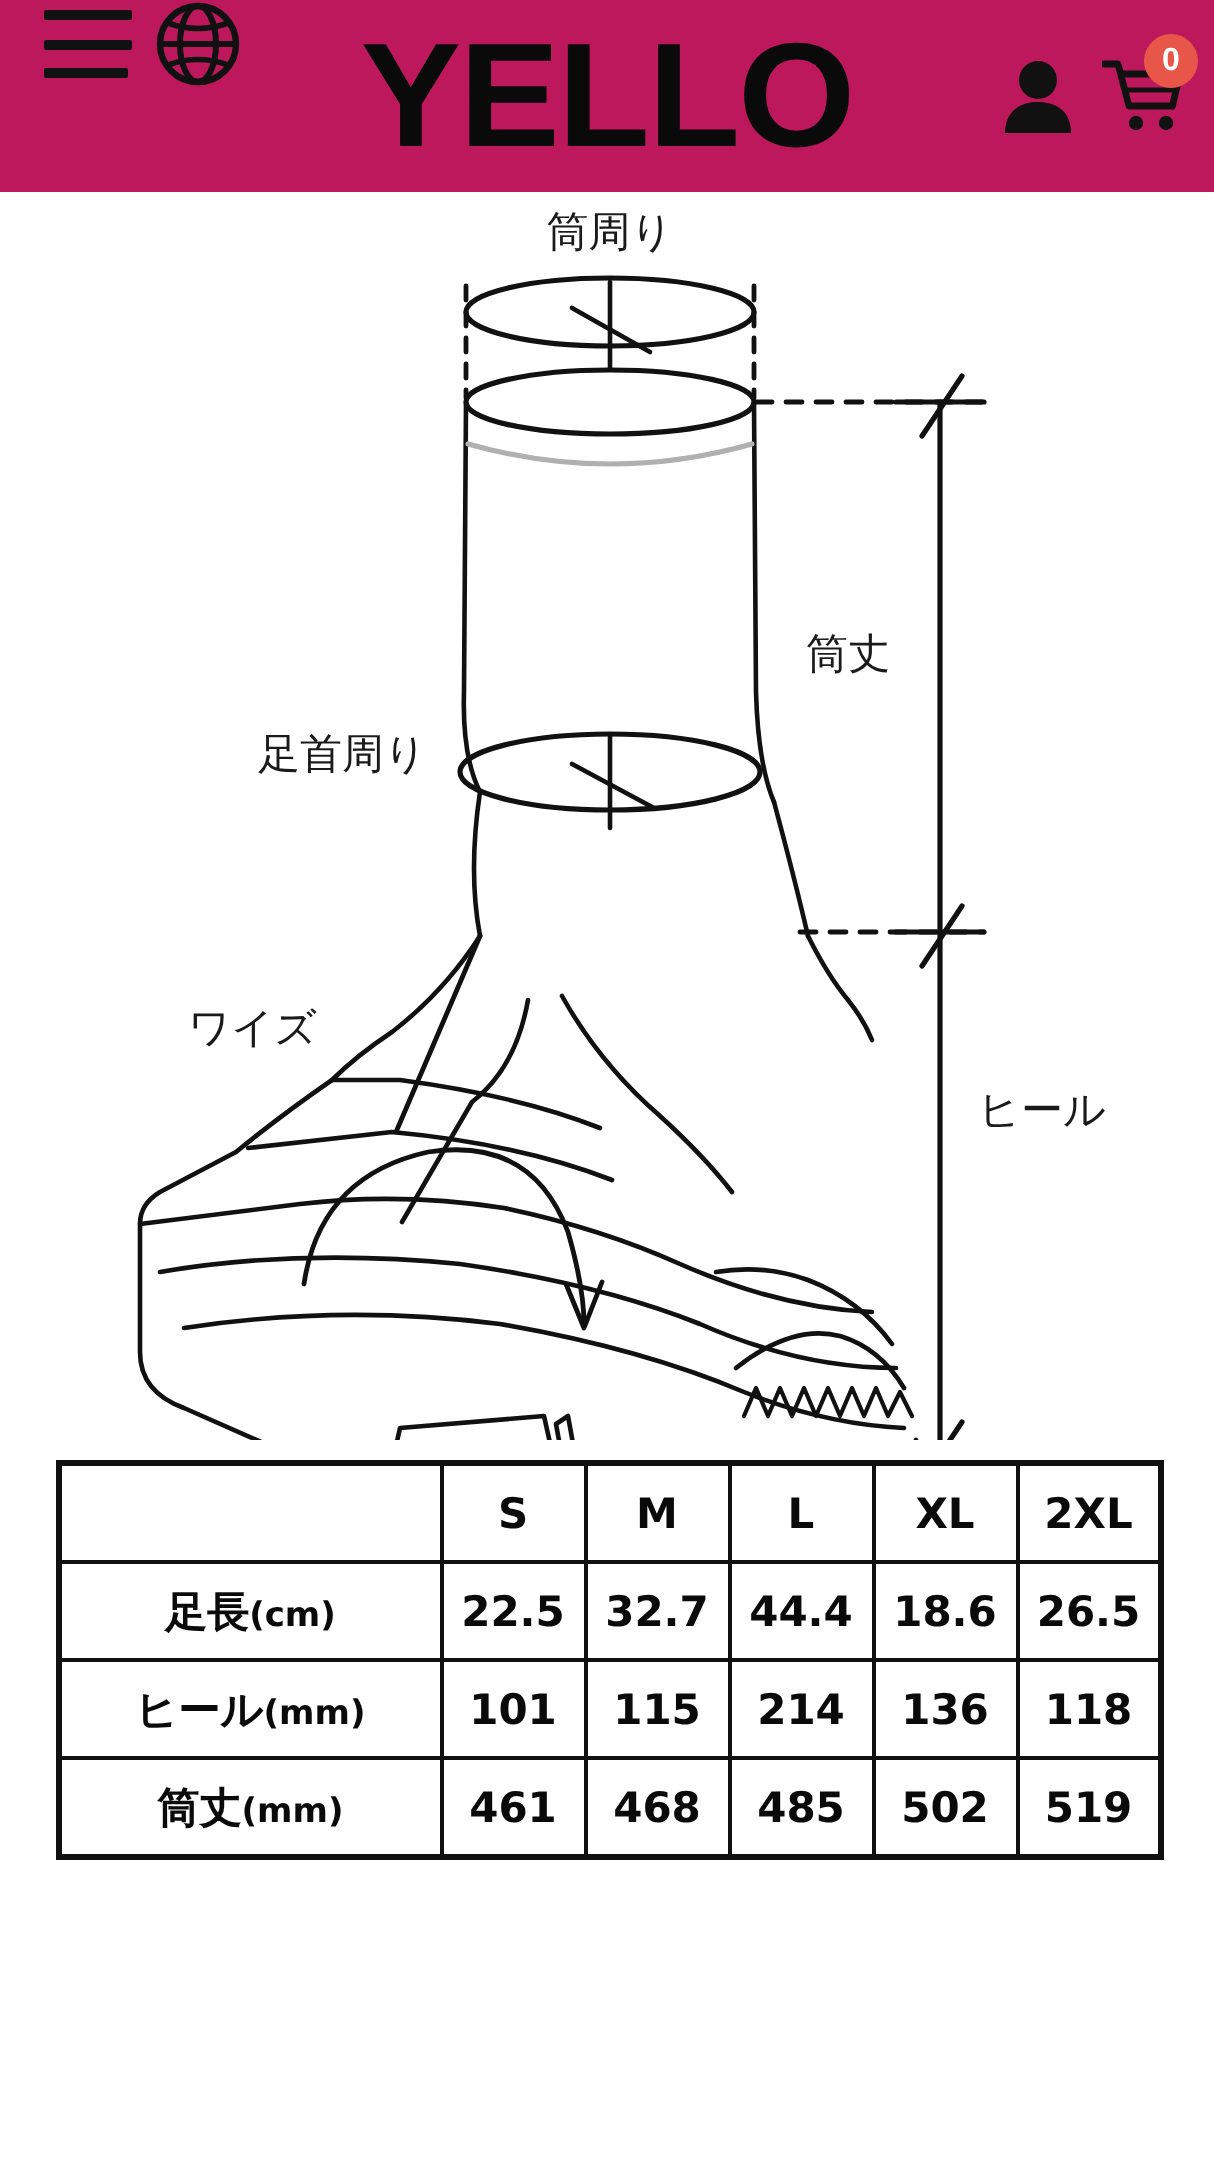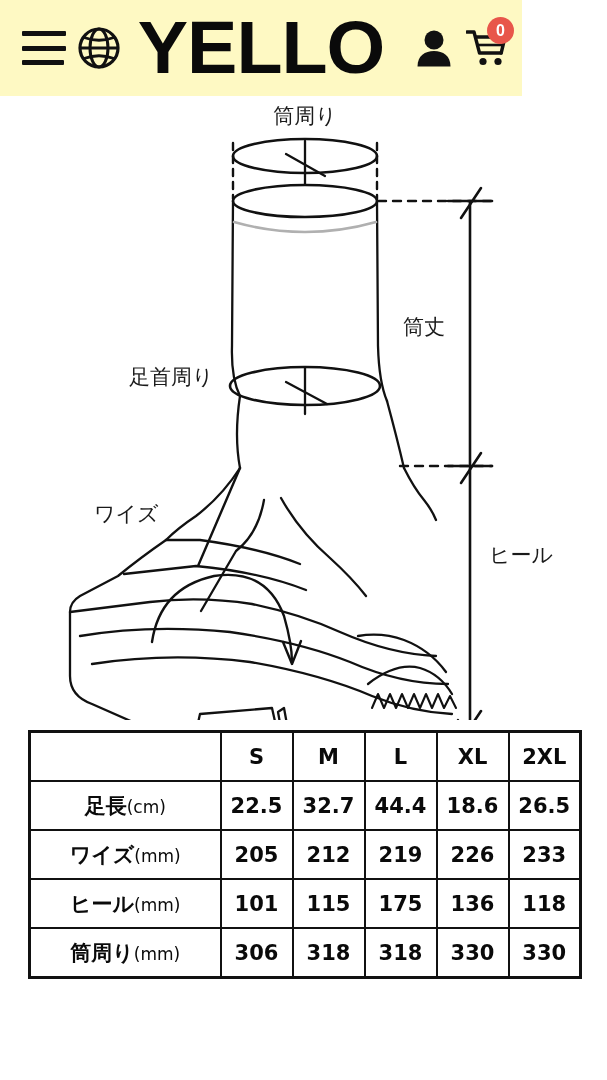--- a/index.html
+++ b/index.html
@@ -14,25 +14,25 @@
     overflow: hidden;
     font-family: "Liberation Sans", "DejaVu Sans", sans-serif;
     color: #000000;
     position: relative;
   }
 
   
   .site-header {
     position: absolute;
     left: 0; top: 0;
-    width: 522px;
+    width: 607px;
     height: 96px;
-    background: #fef9c3;
+    background: #be185d;
     display: flex;
-    align-items: center;
+    align-items: flex-start;
     box-sizing: border-box;
   }
 
   .header-left {
     display: flex;
     align-items: center;
     gap: 11px;
     margin-left: 22px;
   }
 
@@ -171,21 +171,21 @@
   table.size-table col.size-col  { width: 72px; }
 
   td.row-label {
     text-align: center;
     font-size: 22px;
     font-weight: 700;
     padding-right: 6px;
   }
   td.row-label .unit {
     font-size: 17px;
-    font-weight: 400;
+    font-weight: 700;
   }
   th.size-head {
     font-size: 22px;
     font-weight: 700;
   }
   td.val {
     font-weight: 600;
     font-size: 21px;
     border-radius: 13px;
   }
@@ -342,38 +342,30 @@
     <tbody id="size-table-body">
         <tr>
           <td class="row-label"><span>足長</span><span class="unit">(cm)</span></td>
           <td class="val">22.5</td>
           <td class="val">32.7</td>
           <td class="val">44.4</td>
           <td class="val">18.6</td>
           <td class="val">26.5</td>
         </tr>
         <tr>
-          <td class="row-label"><span>ワイズ</span><span class="unit">(mm)</span></td>
-          <td class="val">205</td>
-          <td class="val">212</td>
-          <td class="val">219</td>
-          <td class="val">226</td>
-          <td class="val">233</td>
-        </tr>
-        <tr>
           <td class="row-label"><span>ヒール</span><span class="unit">(mm)</span></td>
           <td class="val">101</td>
           <td class="val">115</td>
-          <td class="val">175</td>
+          <td class="val">214</td>
           <td class="val">136</td>
           <td class="val">118</td>
         </tr>
         <tr>
-          <td class="row-label"><span>筒周り</span><span class="unit">(mm)</span></td>
-          <td class="val">306</td>
-          <td class="val">318</td>
-          <td class="val">318</td>
-          <td class="val">330</td>
-          <td class="val">330</td>
+          <td class="row-label"><span>筒丈</span><span class="unit">(mm)</span></td>
+          <td class="val">461</td>
+          <td class="val">468</td>
+          <td class="val">485</td>
+          <td class="val">502</td>
+          <td class="val">519</td>
         </tr>
       </tbody>
   </table>
 </div>
 
 </body></html>

